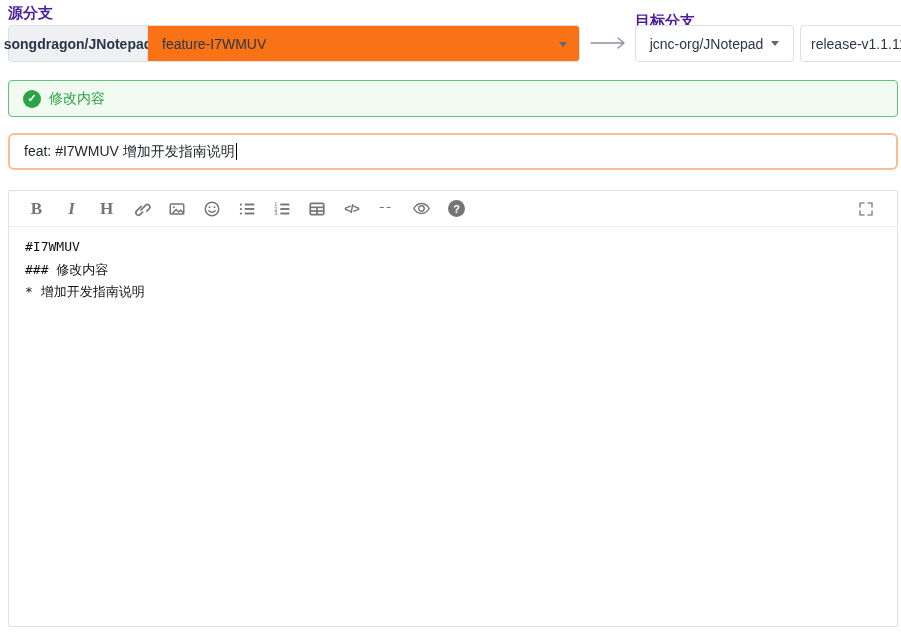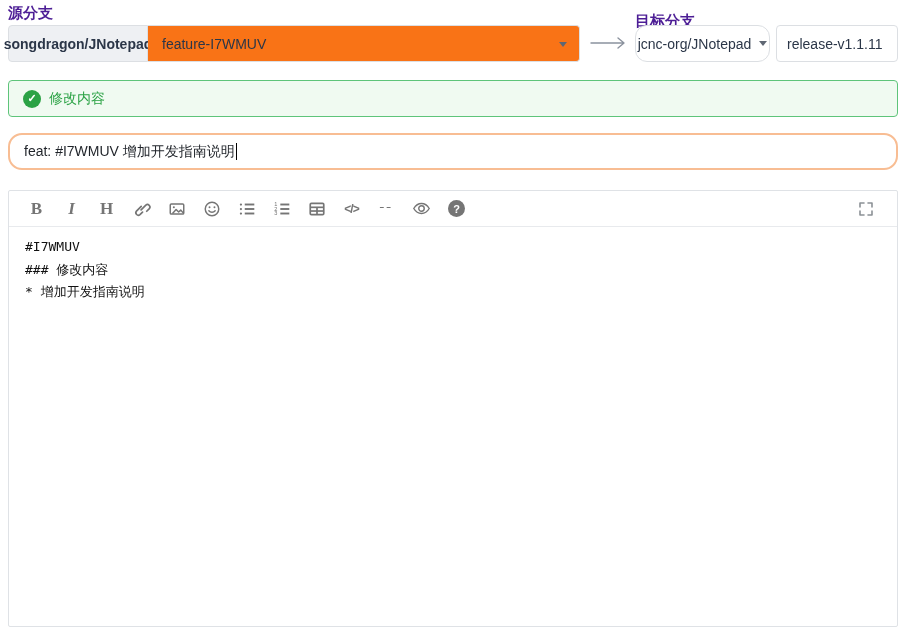--- a/index.html
+++ b/index.html
@@ -16,39 +16,39 @@
               font-size:14px; font-weight:600; color:#2b3648; }
   #src-branch { width:432px; border:1px solid #dcdfe3; border-left:none;
                 border-radius:0 4px 4px 0; background:#f97316; display:flex; align-items:center;
                 padding:0 14px; font-size:14px; color:#2b3648; position:relative; cursor:pointer; }
   .caret { width:0; height:0; border-left:4px solid transparent; border-right:4px solid transparent;
            border-top:5px solid #5f6773; display:inline-block; }
   #src-branch .caret { position:absolute; right:12px; top:16px; }
   #arrow-wrap { left:586px; top:33px; width:44px; height:20px; display:flex; align-items:center; justify-content:center; }
   #tgt-label { left:635px; top:4px;margin-top:8px; }
   #tgt-group { left:635px; top:25px; height:37px; display:flex; }
-  #tgt-repo { border:1px solid #dcdfe3; border-radius:12px; background:#fff; width:135px;
+  #tgt-repo { border:1px solid #dcdfe3; border-radius:4px; background:#fff; width:159px;
               display:flex; align-items:center; justify-content:center; gap:8px;
               font-size:14px; color:#2b3648; cursor:pointer; }
   #tgt-branch { margin-left:6px; border:1px solid #dcdfe3; border-radius:4px; background:#fff;
                 width:122px; display:flex; align-items:center; padding:0 10px;
                 font-size:14px; color:#2b3648; white-space:nowrap; overflow:hidden; }
 
   
   #banner { left:8px; top:80px; width:890px; height:37px; background:#f0faf1;
             border:1px solid #5ec47a; border-radius:4px; display:flex; align-items:center;
             padding:0 14px; gap:8px; }
   #banner .check { width:18px; height:18px; border-radius:50%; background:#2ba245; color:#fff;
                    display:flex; align-items:center; justify-content:center;
                    font-size:11px; font-weight:700; }
   #banner .txt { font-size:14px; color:#2ba245; }
 
   
   #title-input { left:8px; top:133px; width:890px; height:37px; border:2px solid #f8bd93;
-                 border-radius:14px; background:#fff; display:flex; align-items:center;
+                 border-radius:6px; background:#fff; display:flex; align-items:center;
                  padding:0 14px; font-size:14px; color:#1f2329; }
   #text-cursor { display:inline-block; width:1px; height:17px; background:#000; margin-left:1px; }
 
   
   #editor { left:8px; top:190px; width:890px; height:437px; border:1px solid #dfe2e6;
             border-radius:2px; background:#fff; }
   #toolbar { height:36px; border-bottom:1px solid #e8eaed; display:flex; align-items:center;
              padding:0 10px; }
   .tbtn { width:35px; height:36px; display:flex; align-items:center; justify-content:center;
           color:#757575; cursor:pointer; background:none; border:none; }

